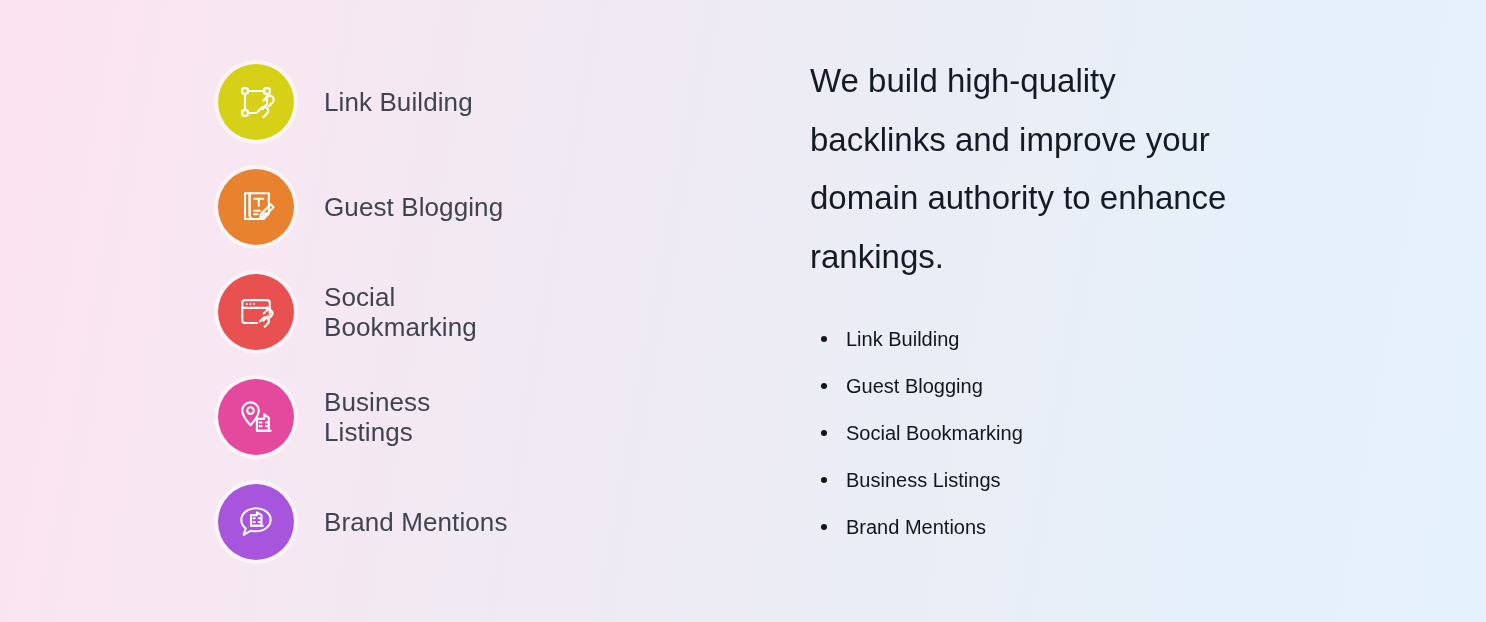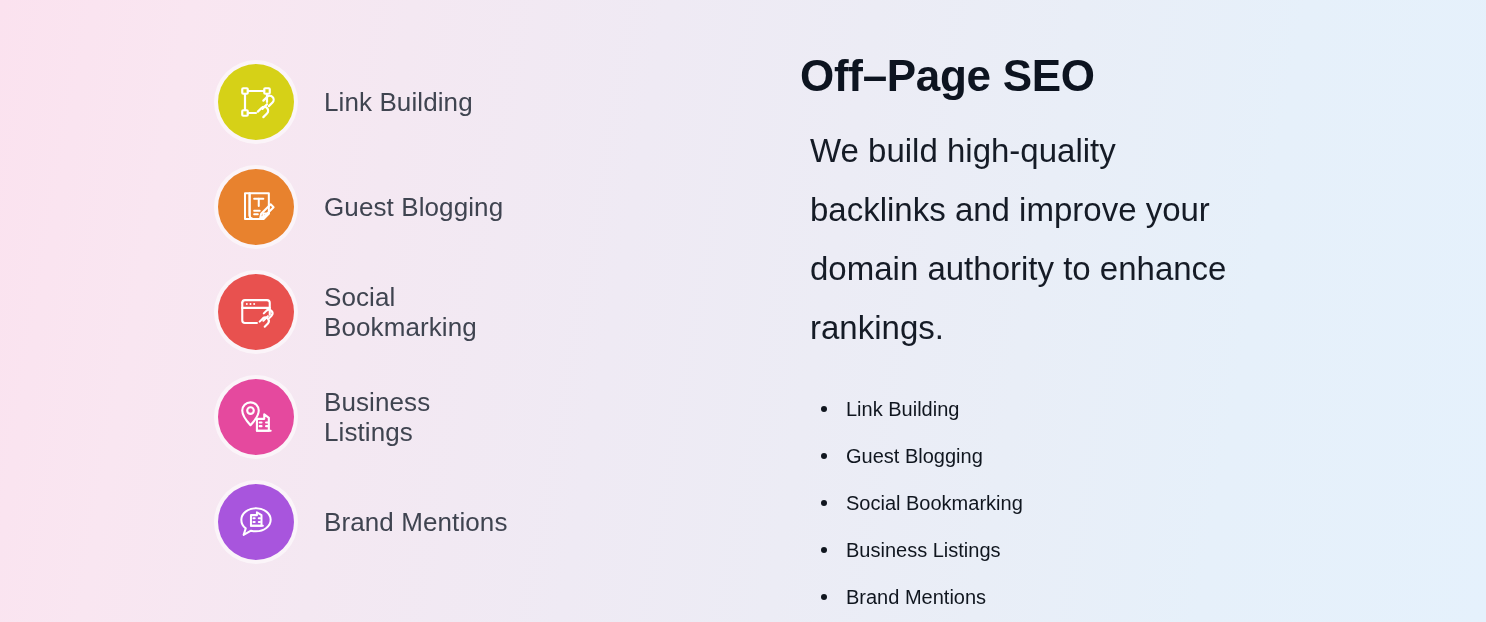--- a/index.html
+++ b/index.html
@@ -208,21 +208,20 @@
           <line x1="27" y1="20" x2="28.4" y2="20"></line>
           <line x1="27" y1="24" x2="28.4" y2="24"></line>
         </svg>
       </span>
       <div class="feature-label">Brand Mentions</div>
     </div>
 
   </div>
 
   <div class="right-col">
-    <h1 class="panel-title">Off–Page SEO</h1>
     <p class="panel-desc">We build high-quality backlinks and improve your domain authority to enhance rankings.</p>
     <ul class="panel-list">
       <li>Link Building</li>
       <li>Guest Blogging</li>
       <li>Social Bookmarking</li>
       <li>Business Listings</li>
       <li>Brand Mentions</li>
     </ul>
   </div>
 

